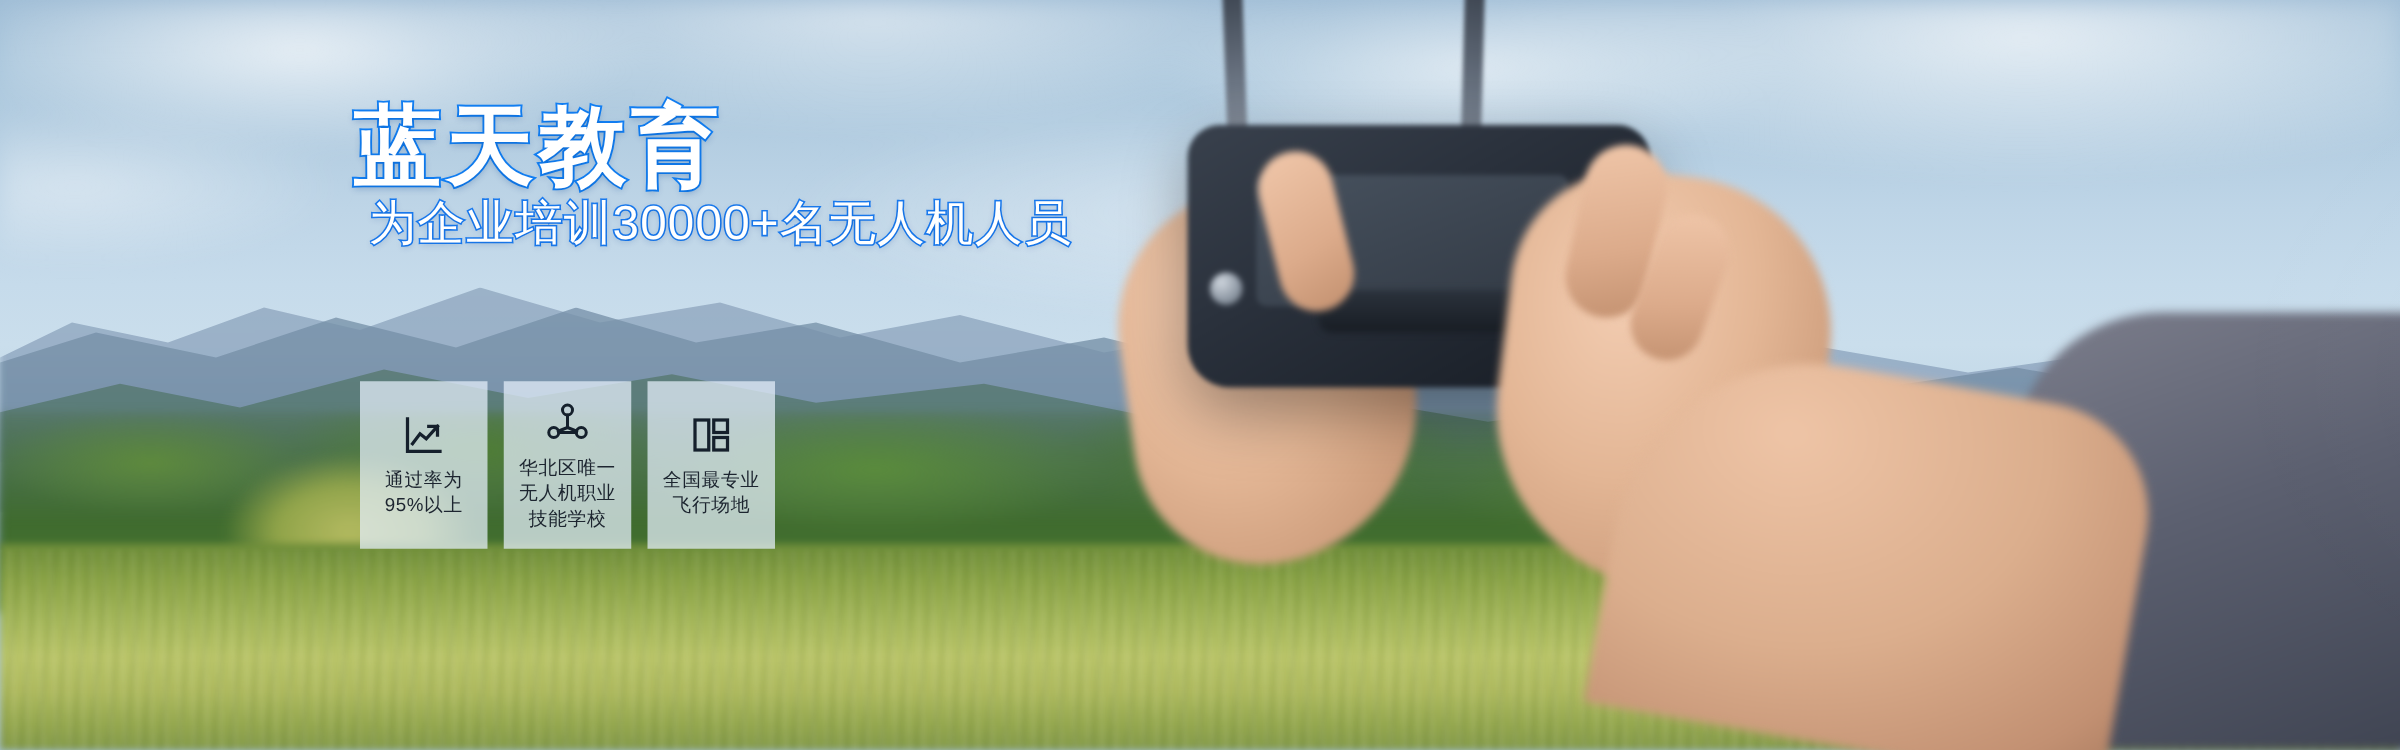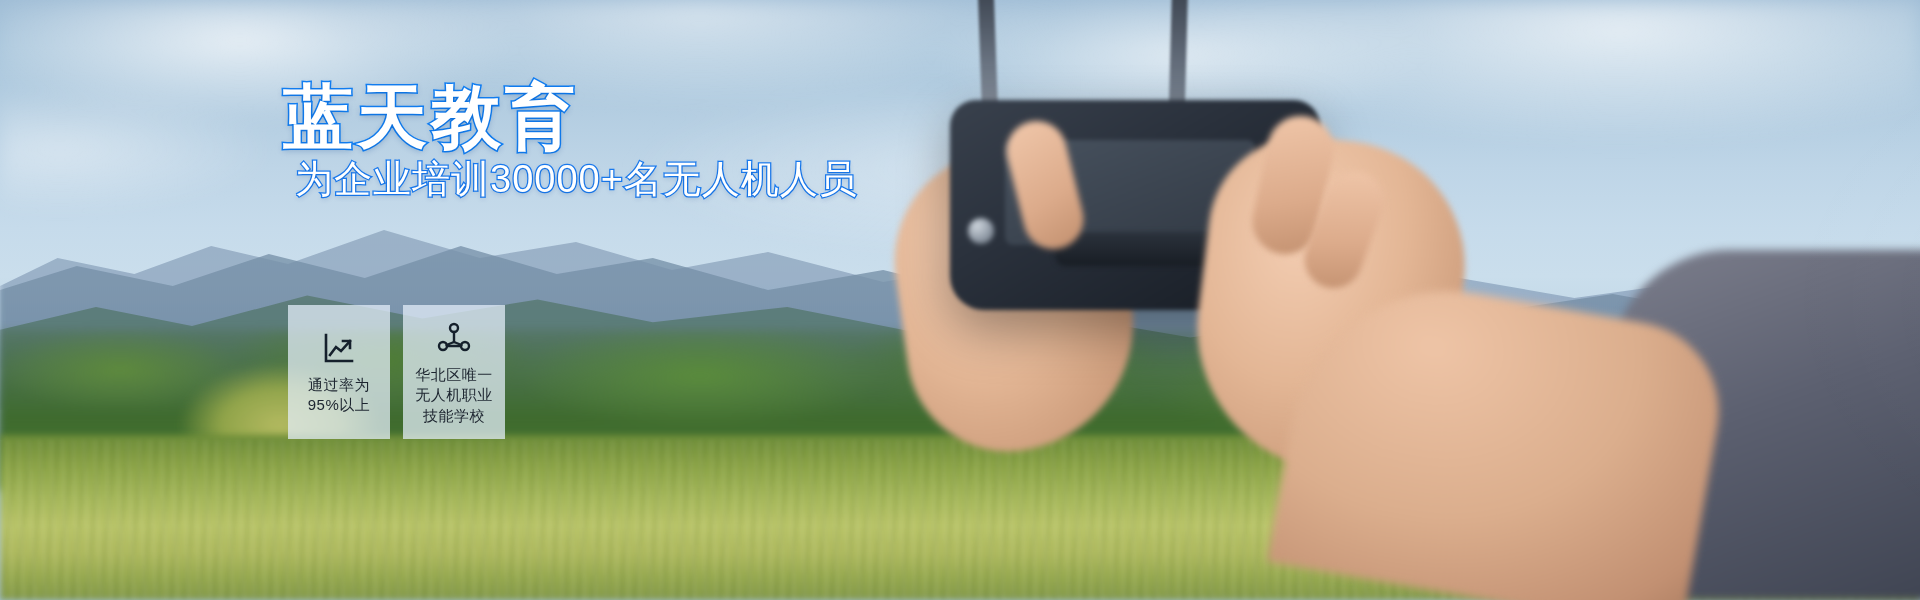--- a/index.html
+++ b/index.html
@@ -319,17 +319,28 @@
             <path d="M10 25 H24"></path>
             <path d="M17 21 L9.5 24"></path>
             <path d="M17 21 L24.5 24"></path>
           </svg>
         </span>
         <div class="card-text">华北区唯一
 无人机职业
 技能学校</div>
       </div>
 
+      <div class="card">
+        <span class="card-icon">
+          <svg viewBox="0 0 34 34" width="34" height="34" fill="none" stroke="#15202c" stroke-width="2.6" stroke-linejoin="miter">
+            <rect x="4" y="5" width="11" height="24"></rect>
+            <rect x="19" y="5" width="11" height="10"></rect>
+            <rect x="19" y="19" width="11" height="10"></rect>
+          </svg>
+        </span>
+        <div class="card-text">全国最专业
+飞行场地</div>
+      </div>
 
 
     </div>
   </div>
 </div>
 
 </body></html>

